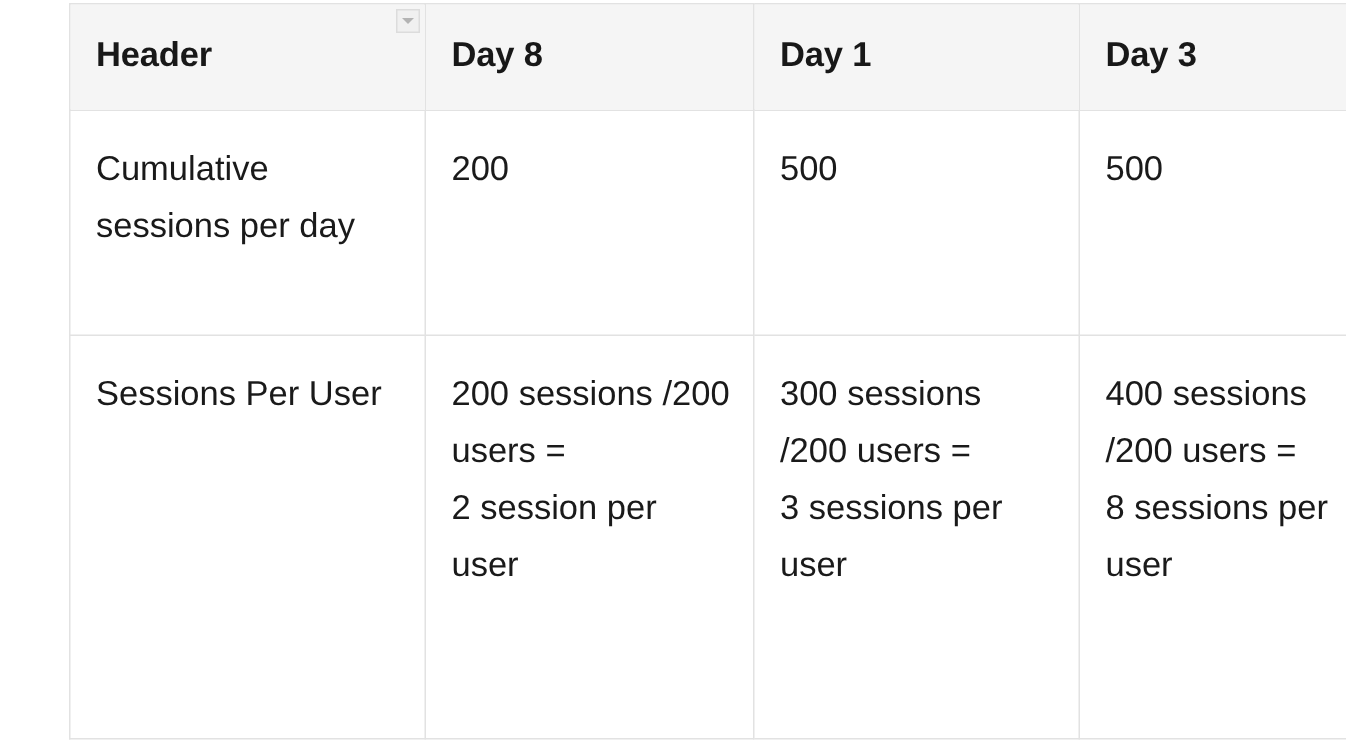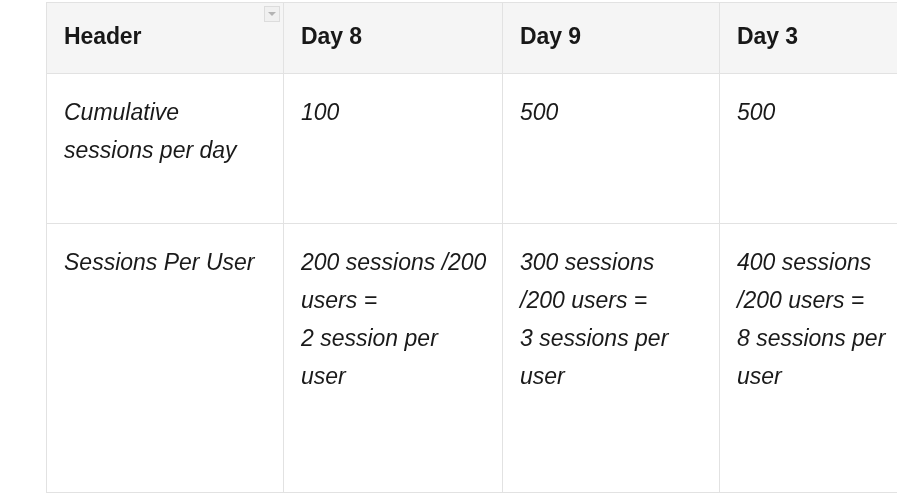--- a/index.html
+++ b/index.html
@@ -85,21 +85,20 @@
     border-top: 4px solid #b3b3b3;
     display: block;
   }
 
   
   .td-inner {
     padding: 19px 14px 0 17px;
     font-size: 23px;
     line-height: 38px;
     color: #1a1a1a;
-    font-style: italic;
   }
   .td-inner p {
     margin: 0 0 0 0;
   }
   .td-inner p + p {
   }
 
   tbody tr.row-cumulative { height: 150px; }
   tbody tr.row-spu { height: 269px; }
 </style>
@@ -120,35 +119,35 @@
         <th>
           <div class="th-inner">Header</div>
           <div class="header-widget">
             <span class="caret"></span>
           </div>
         </th>
         <th>
           <div class="th-inner">Day 8</div>
         </th>
         <th>
-          <div class="th-inner">Day 9</div>
+          <div class="th-inner">Day 1</div>
         </th>
         <th>
           <div class="th-inner">Day 3</div>
         </th>
       </tr>
     </thead>
 
     <tbody>
       <tr class="row-cumulative">
         <td>
           <div class="td-inner">Cumulative sessions per day</div>
         </td>
         <td>
-          <div class="td-inner">100</div>
+          <div class="td-inner">200</div>
         </td>
         <td>
           <div class="td-inner">500</div>
         </td>
         <td>
           <div class="td-inner">500</div>
         </td>
       </tr>
 
       <tr class="row-spu">

